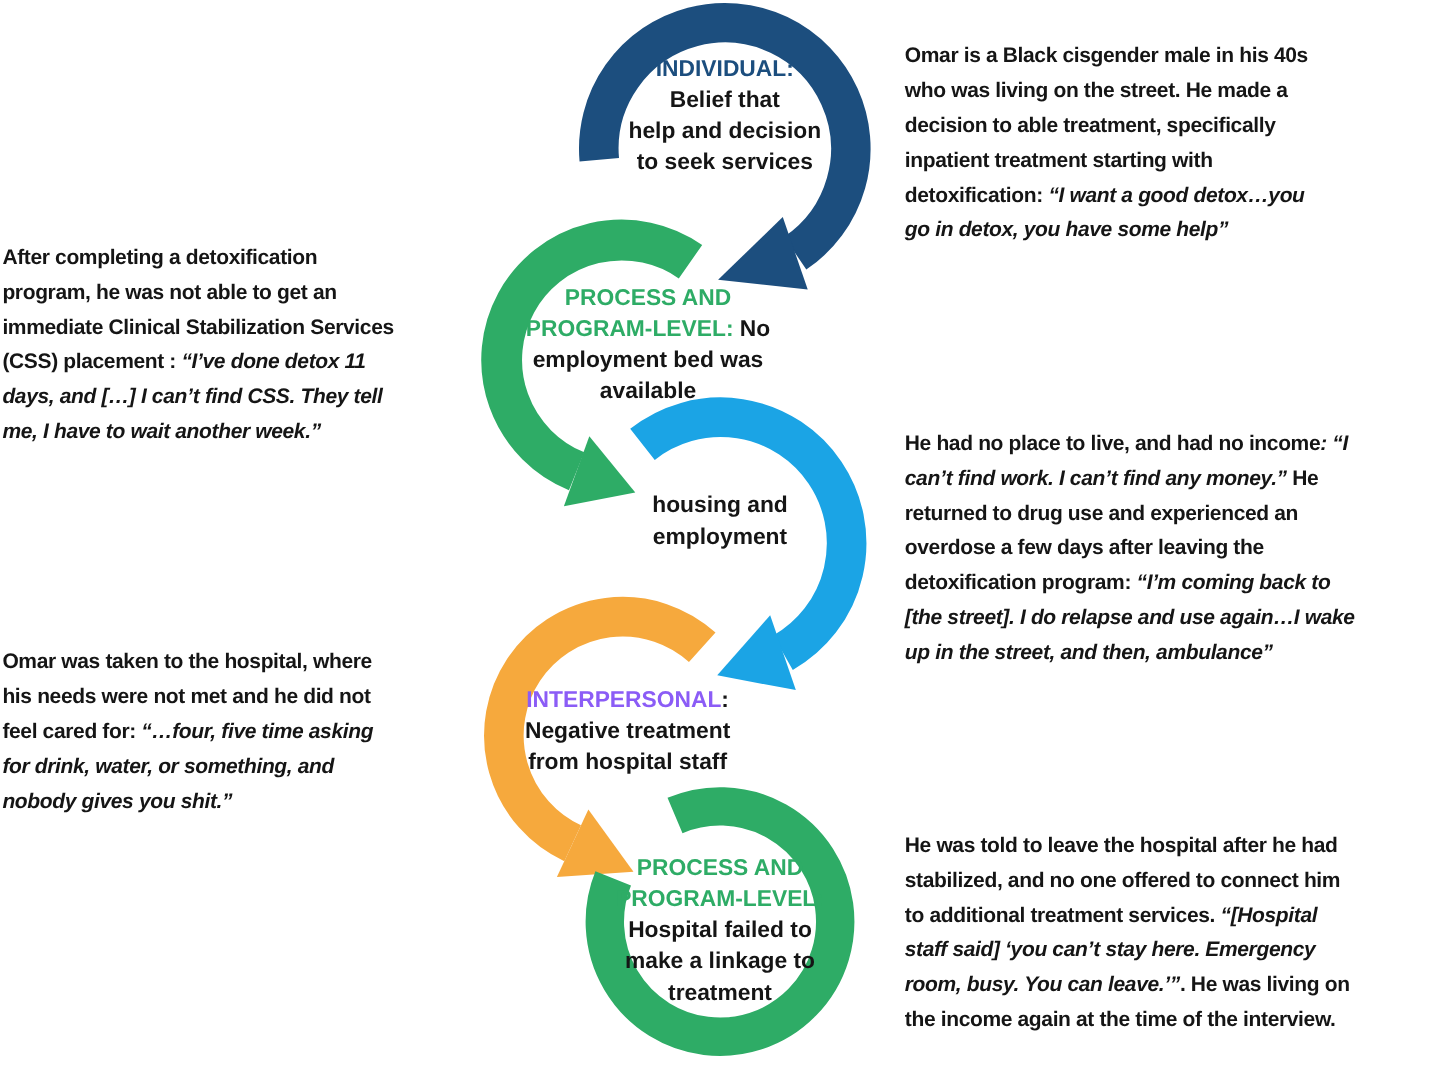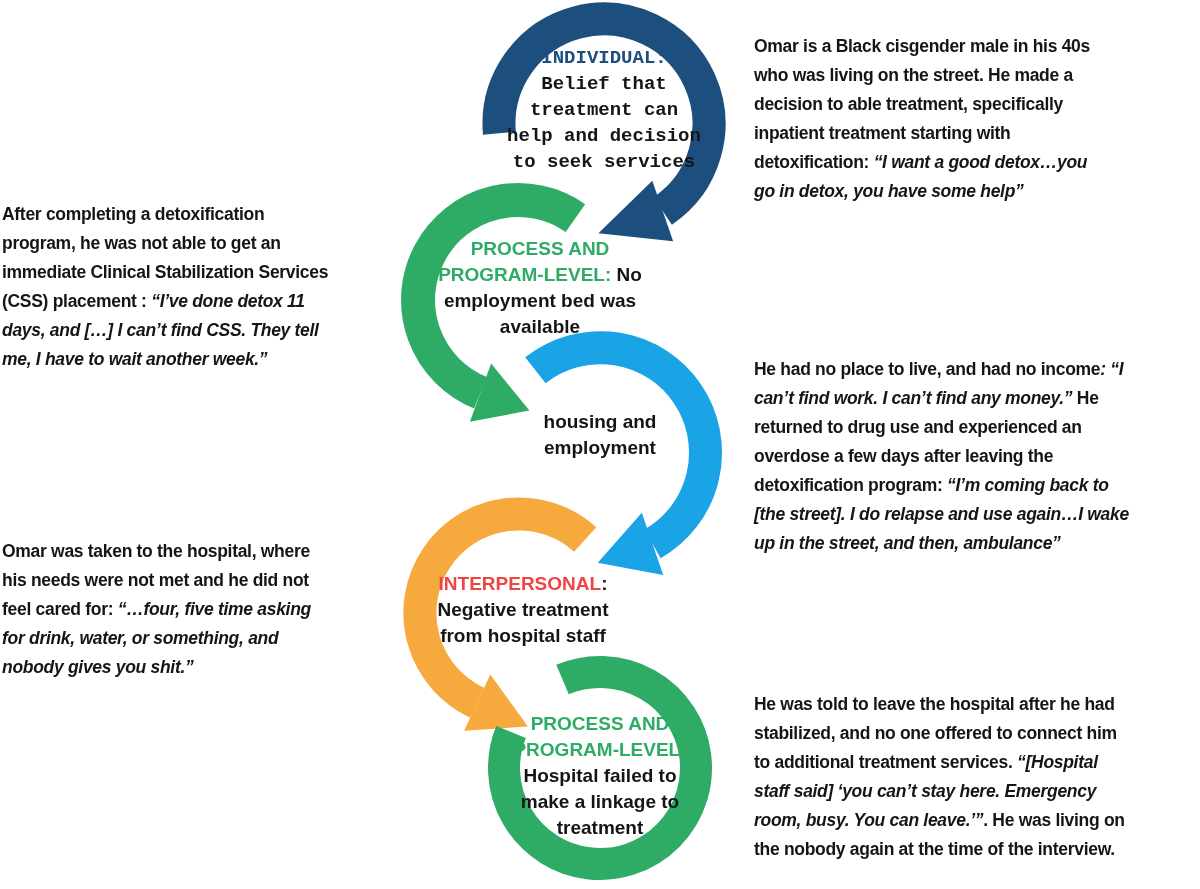--- a/index.html
+++ b/index.html
@@ -28,39 +28,38 @@
     <polygon points="652.3,180.8 598.4,233.2 673.1,241.3" fill="#1C4E7E"></polygon>
     <path d="M 575.4 218.1 A 100 100 0 1 0 480.5 392.7" fill="none" stroke="#2EAC66" stroke-width="34"></path>
     <polygon points="469.9,421.8 529.4,410.5 491.1,363.6" fill="#2EAC66"></polygon>
     <path d="M 535.4 370.3 A 105 105 0 1 1 652.5 543.9" fill="none" stroke="#1BA4E5" stroke-width="33"></path>
     <polygon points="641.8,512.7 597.7,562.8 663.2,575.1" fill="#1BA4E5"></polygon>
     <path d="M 585.2 539.4 A 99 99 0 1 0 477.2 702.7" fill="none" stroke="#F6A93D" stroke-width="33"></path>
     <polygon points="464.1,730.8 527.9,726.4 490.3,674.6" fill="#F6A93D"></polygon>
     <path d="M 562.5 679.6 A 96 96 0 1 1 511.0 732.0" fill="none" stroke="#2EAC66" stroke-width="32"></path>
   </svg>
 
-<div class="ring-label" style="left:444px; top:45px;font-family:Liberation Mono, monospace;">
+<div class="ring-label" style="left:444px; top:45px;">
     <div><span style="color: rgb(28, 78, 126);">INDIVIDUAL:</span></div>
     <div><span>Belief that</span></div>
-    <div><span>treatment can</span></div>
     <div><span>help and decision</span></div>
     <div><span>to seek services</span></div>
   </div>
 <div class="ring-label" style="left:380px; top:236px;">
     <div><span style="color: rgb(46, 172, 102);">PROCESS AND</span></div>
     <div><span style="color: rgb(46, 172, 102);">PROGRAM-LEVEL:</span><span> No</span></div>
     <div><span>employment bed was</span></div>
     <div><span>available</span></div>
   </div>
 <div class="ring-label" style="left:440px; top:409px;">
     <div><span>housing and</span></div>
     <div><span>employment</span></div>
   </div>
 <div class="ring-label" style="left:363px; top:571px;">
-    <div><span style="color: #ef4444; text-align: right;">INTERPERSONAL</span><span>:</span></div>
+    <div><span style="color: #8b5cf6; text-align: right;">INTERPERSONAL</span><span>:</span></div>
     <div><span>Negative treatment</span></div>
     <div><span>from hospital staff</span></div>
   </div>
 <div class="ring-label" style="left:440px; top:711px;">
     <div><span style="color: rgb(46, 172, 102);">PROCESS AND</span></div>
     <div><span style="color: rgb(46, 172, 102);">PROGRAM-LEVEL:</span></div>
     <div><span>Hospital failed to</span></div>
     <div><span>make a linkage to</span></div>
     <div><span>treatment</span></div>
   </div>
@@ -88,13 +87,13 @@
 returned to drug use and experienced an
 overdose a few days after leaving the
 detoxification program: </span><i>“I’m coming back to
 [the street]. I do relapse and use again…I wake
 up in the street, and then, ambulance”</i></div>
 <div class="note" style="left:754px; top:690px; width:455px;"><span>He was told to leave the hospital after he had
 stabilized, and no one offered to connect him
 to additional treatment services. </span><i>“[Hospital
 staff said] ‘you can’t stay here. Emergency
 room, busy. You can leave.’”</i><span>. He was living on
-the nobody again at the time of the interview.</span></div>
+the income again at the time of the interview.</span></div>
 
 </body></html>

